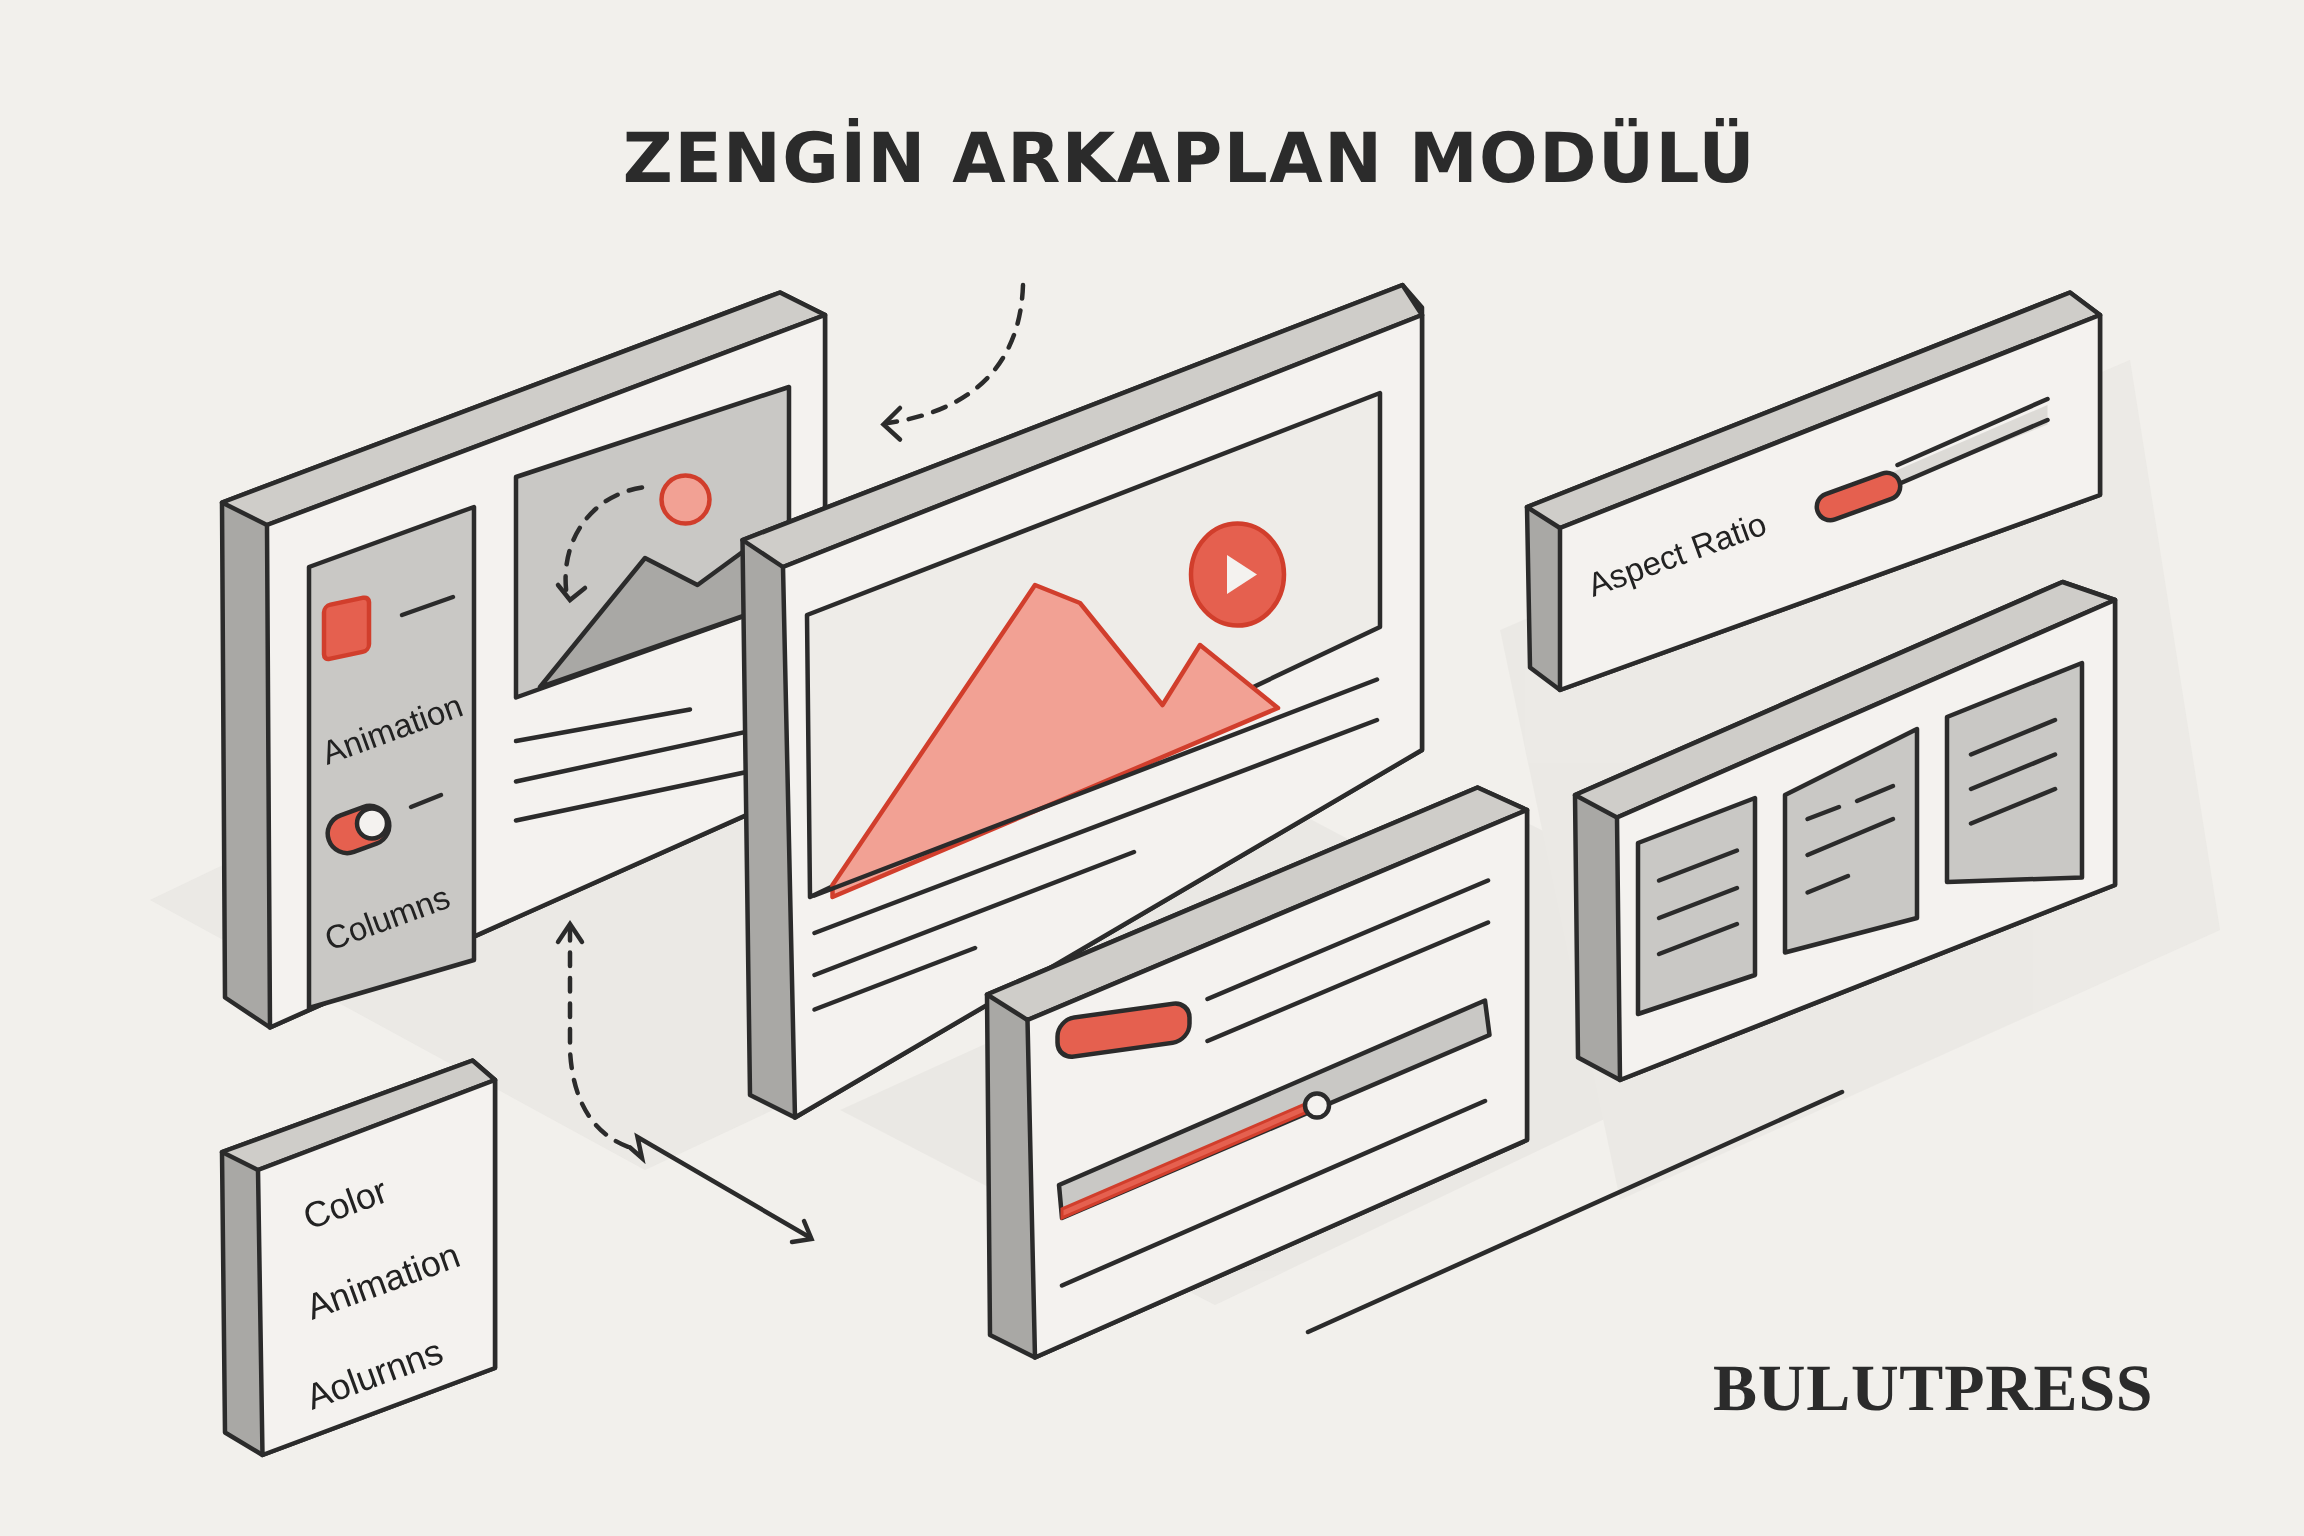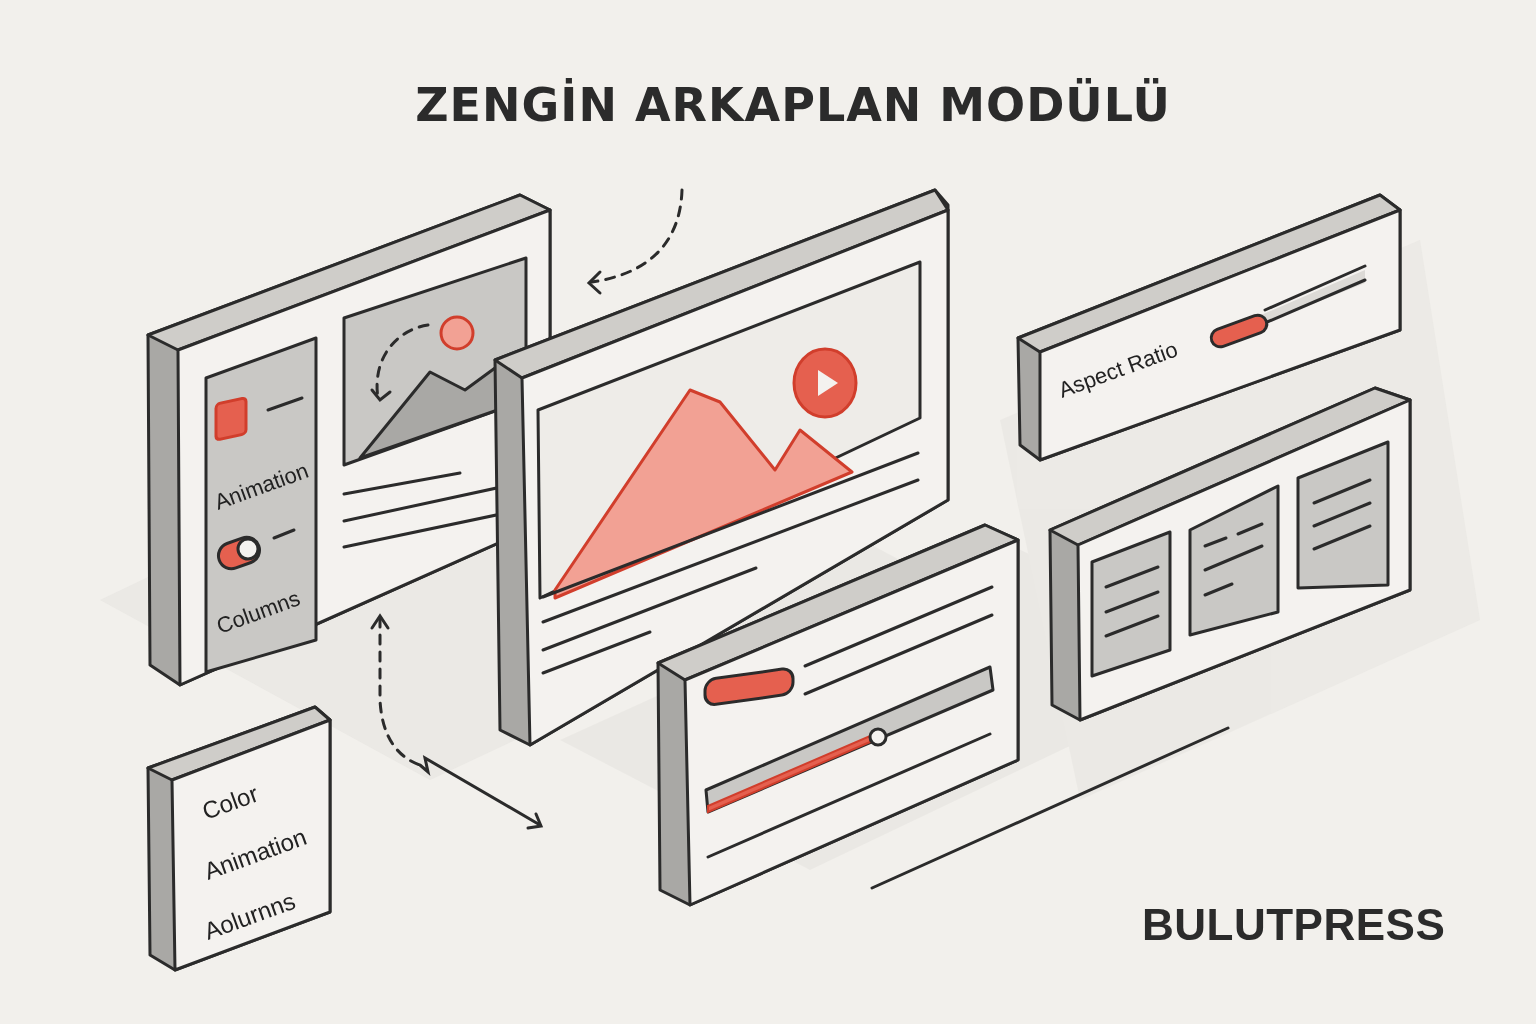--- a/index.html
+++ b/index.html
@@ -9,21 +9,21 @@
     font-family:"Liberation Sans", sans-serif;
     position:relative;
   }
   .title {
     position:absolute; left:0; top:78px; width:1586px; text-align:center;
     font-family:"DejaVu Sans", sans-serif; font-weight:bold; font-size:46px;
     color:#2b2b2b; letter-spacing:1px;
   }
   .brand {
     position:absolute; left:1142px; top:900px;
-    font-family:Liberation Sans, sans-serif; font-weight:bold; font-size:44px;
+    font-family:Liberation Serif, serif; font-weight:bold; font-size:44px;
     color:#2b2b2b; letter-spacing:0.5px;
   }
   svg.scene { position:absolute; left:0; top:0; }
   .lbl { font-family:"Liberation Sans", sans-serif; fill:#222; }
 </style>
 </head>
 <body>
 
 <div class="title">ZENGİN ARKAPLAN MODÜLÜ</div>
 <div class="brand">BULUTPRESS</div>

